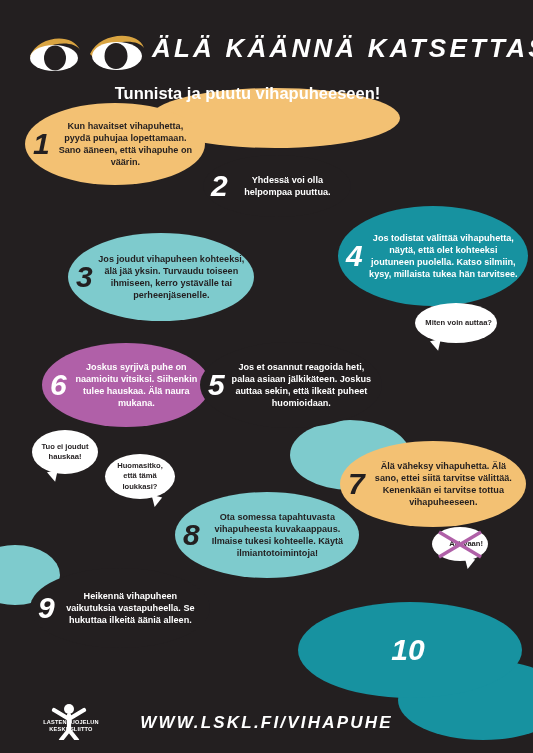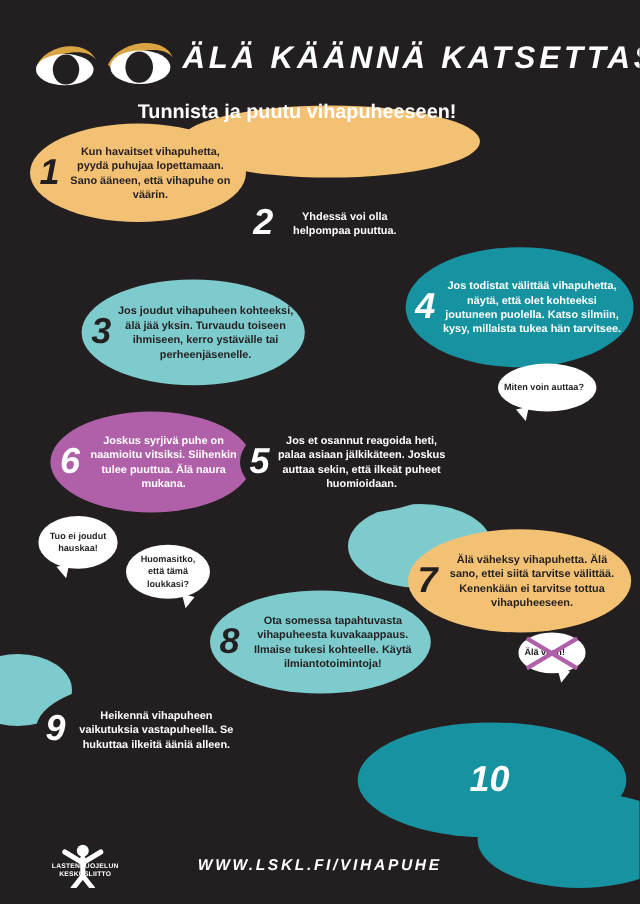--- a/index.html
+++ b/index.html
@@ -50,21 +50,21 @@
   .b-teal-l{background:#7ecbcd;border-radius:50%/50%;}
   .b-teal-l .num,.b-teal-l .btxt{color:#231f20;}
   .b-teal-d{background:#1792a0;border-radius:50%/50%;}
   .b-teal-d .num,.b-teal-d .btxt{color:#ffffff;}
   .b-purple{background:#b060a8;border-radius:50%/50%;}
   .b-purple .num,.b-purple .btxt{color:#ffffff;}
 
   
   .callout{
     position:absolute;background:#ffffff;border-radius:50%/50%;
-    display:flex;align-items:center;justify-content:flex-start;
+    display:flex;align-items:center;justify-content:flex-end;
     color:#231f20;font-size:7.6px;font-weight:bold;line-height:1.33;
     text-align:center;box-sizing:border-box;padding:0 5px;
   }
   .callout .tail{
     position:absolute;width:0;height:0;
     border-left:6px solid transparent;border-right:5px solid transparent;
     border-top:11px solid #ffffff;
     bottom:-8px;left:16px;transform:rotate(-12deg);
   }
   .callout.tail-r .tail{left:auto;right:14px;transform:rotate(14deg);}
@@ -75,21 +75,21 @@
 
   
   .footer{position:absolute;left:0;bottom:0;width:533px;height:62px;}
   .logo{position:absolute;left:40px;top:700px;width:58px;height:40px;}
   .logo-text{
     position:absolute;left:31px;top:719px;width:80px;text-align:center;
     color:#ffffff;font-size:5.6px;font-weight:bold;letter-spacing:.2px;line-height:1.25;
   }
   .url{
     position:absolute;left:0;top:713px;width:533px;text-align:center;
-    color:#ffffff;font-size:13px;font-weight:bold;font-style:italic;letter-spacing:2.2px;
+    color:#ffffff;font-size:17px;font-weight:bold;font-style:italic;letter-spacing:2.2px;
   }
 </style>
 </head>
 <body>
 
 <div class="poster">
 
   <div class="blob" style="left:150px;top:88px;width:250px;height:60px;background:#f3c173;"></div>
   <div class="blob" style="left:290px;top:420px;width:120px;height:70px;background:#7ecbcd;"></div>
   <div class="blob" style="left:398px;top:660px;width:170px;height:80px;background:#1792a0;"></div>
@@ -139,21 +139,21 @@
   </div>
 
   <div class="callout" style="left:415px;top:303px;width:82px;height:40px;">
     <span>Miten voin auttaa?</span>
     <span class="tail"></span>
   </div>
 
   <div class="bubble b-purple" style="left:42px;top:343px;width:168px;height:84px;">
     <div class="inner">
       <span class="num">6</span>
-      <span class="btxt">Joskus syrjivä puhe on naamioitu vitsiksi. Siihenkin tulee puuttua. Älä naura mukana.</span>
+      <span class="btxt">Joskus syrjivä puhe on naamioitu vitsiksi. Siihenkin tulee hauskaa. Älä naura mukana.</span>
     </div>
   </div>
 
   <div class="bubble b-dark" style="left:200px;top:342px;width:182px;height:86px;">
     <div class="inner">
       <span class="num">5</span>
       <span class="btxt">Jos et osannut reagoida heti, palaa asiaan jälkikäteen. Joskus auttaa sekin, että ilkeät puheet huomioidaan.</span>
     </div>
   </div>
 

